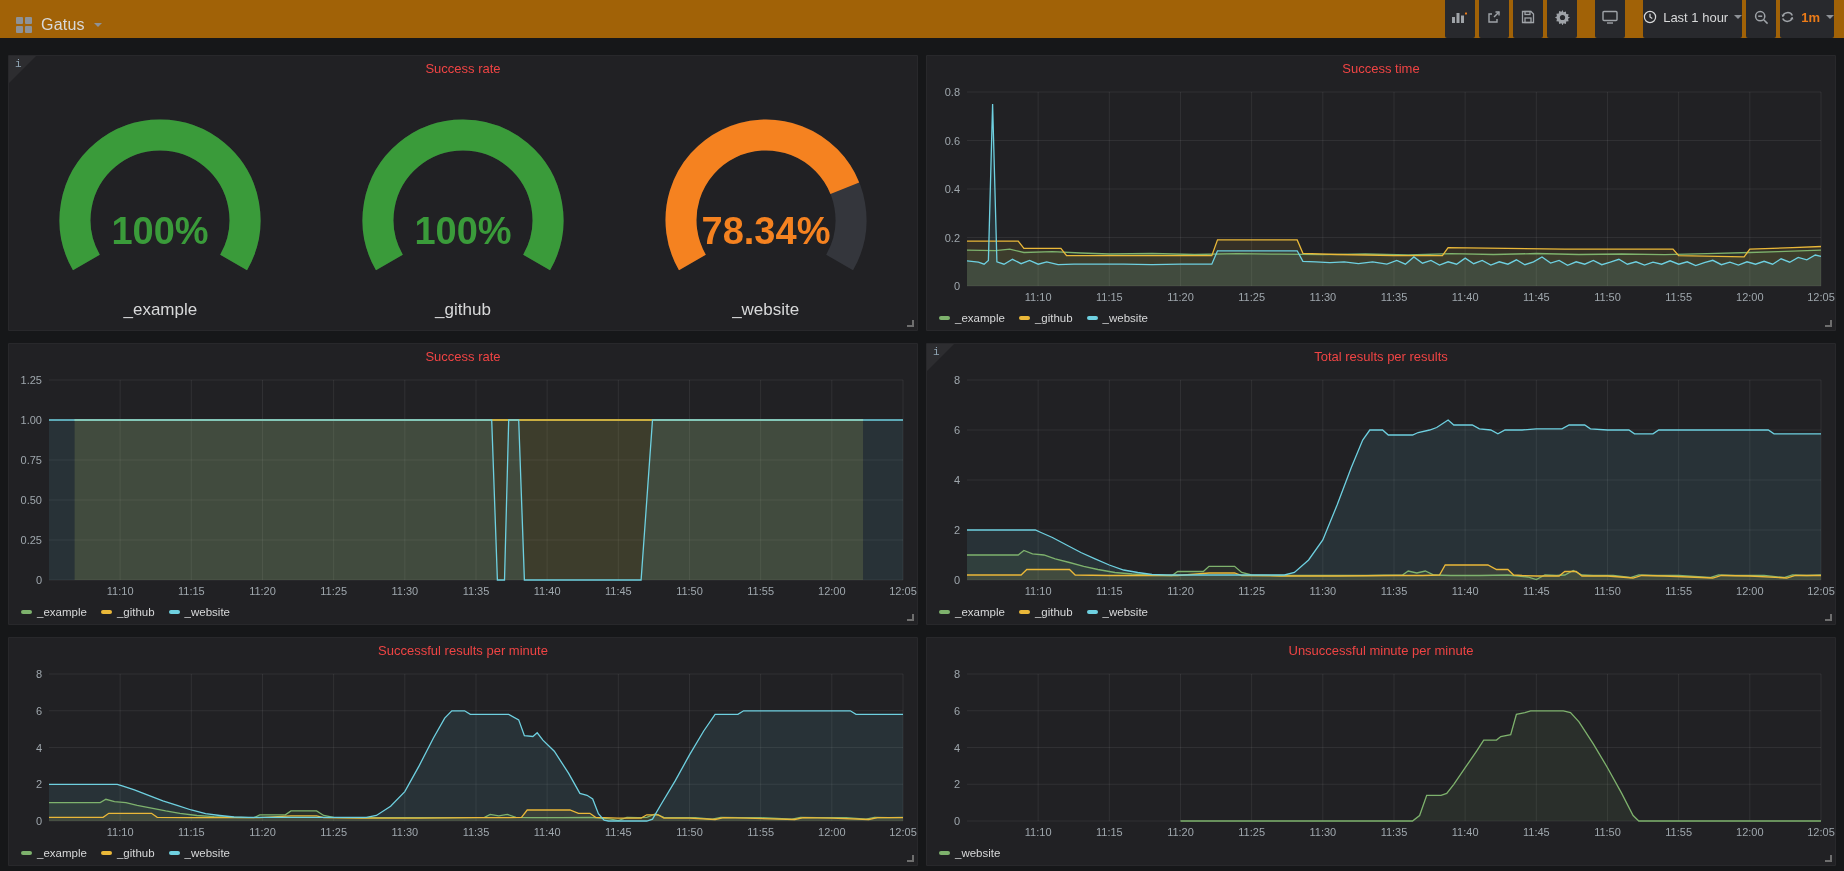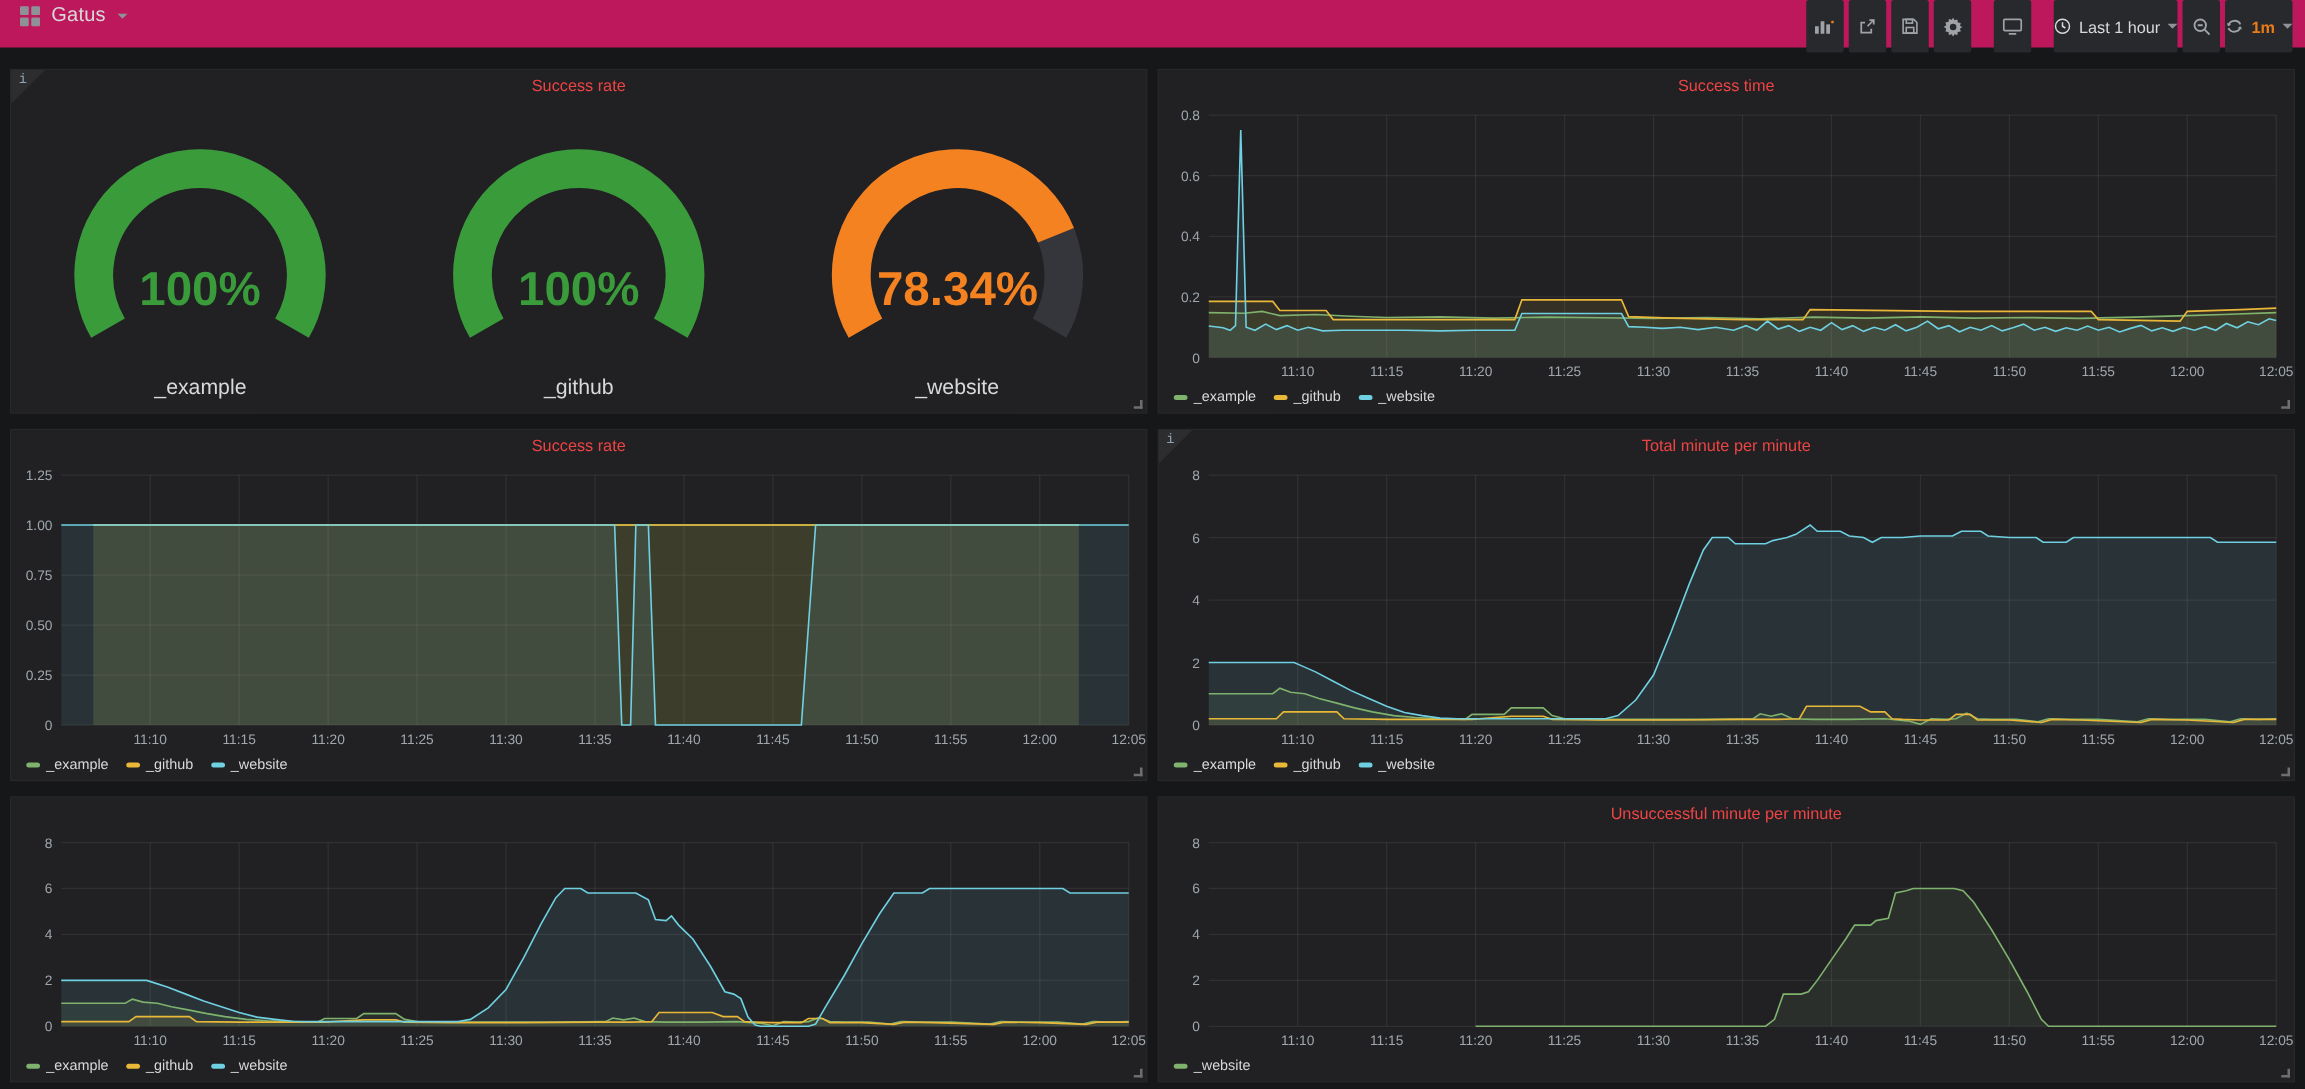--- a/index.html
+++ b/index.html
@@ -1,20 +1,20 @@
 <!DOCTYPE html>
 <html><head>
 <meta charset="utf-8">
 <style>
   * { margin:0; padding:0; box-sizing:border-box; }
   html,body { width:1844px; height:871px; background:#161719; overflow:hidden;
               font-family:"Liberation Sans", sans-serif; }
   
   .navbar { position:absolute; top:0; left:0; right:0; height:38px; display:flex;
-            align-items:flex-start; padding:0 10px; background:#be185d; }
+            align-items:flex-end; padding:0 10px; background:#a16207; }
   .brand { display:flex; align-items:center; gap:9px; cursor:pointer; padding:4px 6px; }
   .grid-icon { display:grid; grid-template-columns:7px 7px; grid-template-rows:7px 7px; gap:2px; }
   .grid-icon i { background:#8e9297; border-radius:1px; }
   .brand-label { color:#d8d9da; font-size:16px; letter-spacing:.2px; }
   .caret { width:0; height:0; border-left:4px solid transparent; border-right:4px solid transparent;
            border-top:4px solid #8e9297; display:inline-block; }
   .nav-right { margin-left:auto; display:flex; align-items:center; gap:4px; }
   .nav-gap { width:10px; }
   .nav-btn { height:42px; min-width:30px; background:#28292d; border-radius:2px; display:flex;
              align-items:center; justify-content:center; gap:6px; padding:0 0; cursor:pointer;
@@ -282,21 +282,21 @@
         <span class="legend-name">_website</span>
       </span>
     </div>
   <div class="resize-handle"></div>
 </div>
 
 <div class="panel" style="left:926px; top:343px; width:910px; height:282px;">
   <div class="info-corner">
       <span>i</span>
     </div>
-  <div class="panel-title">Total minute per minute</div>
+  <div class="panel-title">Total results per results</div>
   <div class="chart"><svg width="900" height="230">
         <line x1="107.16666666666667" y1="10" x2="107.16666666666667" y2="210" stroke="rgba(255,255,255,0.07)" stroke-width="1"></line>
         <line x1="178.33333333333334" y1="10" x2="178.33333333333334" y2="210" stroke="rgba(255,255,255,0.07)" stroke-width="1"></line>
         <line x1="249.5" y1="10" x2="249.5" y2="210" stroke="rgba(255,255,255,0.07)" stroke-width="1"></line>
         <line x1="320.6666666666667" y1="10" x2="320.6666666666667" y2="210" stroke="rgba(255,255,255,0.07)" stroke-width="1"></line>
         <line x1="391.8333333333333" y1="10" x2="391.8333333333333" y2="210" stroke="rgba(255,255,255,0.07)" stroke-width="1"></line>
         <line x1="463" y1="10" x2="463" y2="210" stroke="rgba(255,255,255,0.07)" stroke-width="1"></line>
         <line x1="534.1666666666667" y1="10" x2="534.1666666666667" y2="210" stroke="rgba(255,255,255,0.07)" stroke-width="1"></line>
         <line x1="605.3333333333334" y1="10" x2="605.3333333333334" y2="210" stroke="rgba(255,255,255,0.07)" stroke-width="1"></line>
         <line x1="676.5" y1="10" x2="676.5" y2="210" stroke="rgba(255,255,255,0.07)" stroke-width="1"></line>
@@ -343,20 +343,21 @@
       </span>
       <span class="legend-item">
         <span class="legend-dash" style="background:#6ed0e0"></span>
         <span class="legend-name">_website</span>
       </span>
     </div>
   <div class="resize-handle"></div>
 </div>
 
 <div class="panel" style="left:8px; top:637px; width:910px; height:229px;">
+  <div class="panel-title">Successful results per minute</div>
   <div class="chart"><svg width="900" height="177">
         <line x1="107.16666666666667" y1="10" x2="107.16666666666667" y2="157" stroke="rgba(255,255,255,0.07)" stroke-width="1"></line>
         <line x1="178.33333333333334" y1="10" x2="178.33333333333334" y2="157" stroke="rgba(255,255,255,0.07)" stroke-width="1"></line>
         <line x1="249.5" y1="10" x2="249.5" y2="157" stroke="rgba(255,255,255,0.07)" stroke-width="1"></line>
         <line x1="320.6666666666667" y1="10" x2="320.6666666666667" y2="157" stroke="rgba(255,255,255,0.07)" stroke-width="1"></line>
         <line x1="391.8333333333333" y1="10" x2="391.8333333333333" y2="157" stroke="rgba(255,255,255,0.07)" stroke-width="1"></line>
         <line x1="463" y1="10" x2="463" y2="157" stroke="rgba(255,255,255,0.07)" stroke-width="1"></line>
         <line x1="534.1666666666667" y1="10" x2="534.1666666666667" y2="157" stroke="rgba(255,255,255,0.07)" stroke-width="1"></line>
         <line x1="605.3333333333334" y1="10" x2="605.3333333333334" y2="157" stroke="rgba(255,255,255,0.07)" stroke-width="1"></line>
         <line x1="676.5" y1="10" x2="676.5" y2="157" stroke="rgba(255,255,255,0.07)" stroke-width="1"></line>

